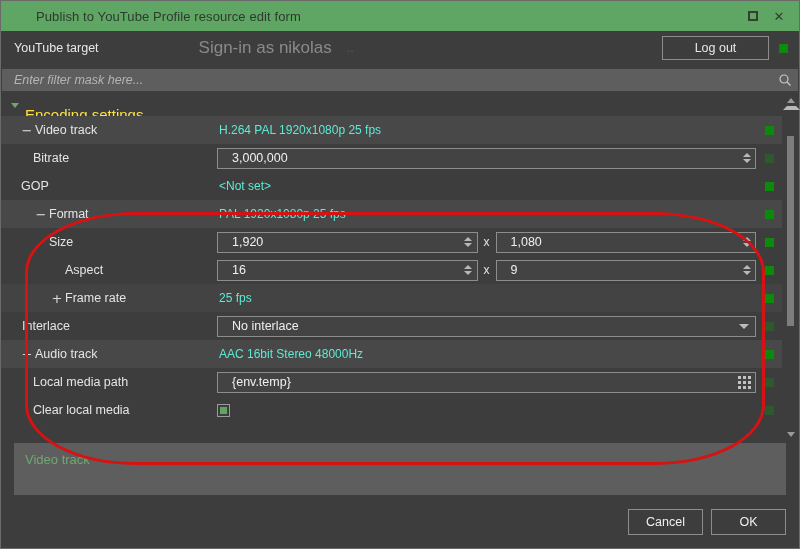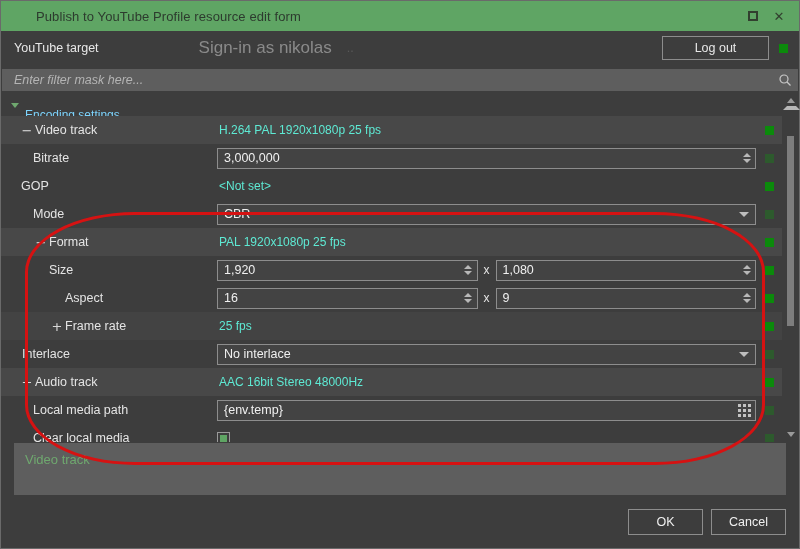--- a/index.html
+++ b/index.html
@@ -93,21 +93,21 @@
   .grid-head {
     height: 21px; display: flex; align-items: center;
     padding-left: 10px; background: #3d3d3d;
   }
   .tri {
     width: 0; height: 0; margin-right: 6px;
     border-left: 4.5px solid transparent;
     border-right: 4.5px solid transparent;
     border-top: 5px solid #6fa86f;
   }
-  .grid-head-text { font-size: 12px; color: #7dd3fc; margin-top: 18px; }
+  .grid-head-text { font-size: 15px; color: #fde047; margin-top: 18px; }
 
   .row {
     height: 28px; display: flex; align-items: center;
     position: relative;
   }
   .row.group  { background: #484848; }
   .row.subtle { background: #434343; }
 
   .lbl {
     font-size: 12.5px; color: #e4e4e4;
@@ -126,21 +126,21 @@
   .readonly {
     font-size: 12px; color: #5eead4; 
     padding-left: 2px; white-space: nowrap;
   }
 
   .field {
     height: 21px; flex: 1; min-width: 0;
     border: 1px solid #8d8d8d; background: #434343;
     display: flex; align-items: center;
     color: #f0f0f0; font-size: 12.5px;
-    padding-left: 6px;
+    padding-left: 14px;
   }
   .field .ftext { flex: 1; white-space: nowrap; overflow: hidden; }
 
   .spin {
     width: 13px; height: 19px; flex: none;
     display: flex; flex-direction: column;
     align-items: center; justify-content: center;
     gap: 2px; margin-right: 2px;
   }
   .up, .dn { width: 0; height: 0; border-left: 4px solid transparent; border-right: 4px solid transparent; }
@@ -298,34 +298,20 @@
             <div class="lbl-col" style="padding-left: 20px;">
               <span class="lbl">GOP</span>
             </div>
             <div class="val-col">
               <span class="readonly">&lt;Not set&gt;</span>
             </div>
             <div class="indcol">
               <span class="ind" style="margin-left: 0px;"></span>
             </div>
           </div>
-          <div class="row">
-            <div class="lbl-col" style="padding-left: 32px;">
-              <span class="lbl">Mode</span>
-            </div>
-            <div class="val-col">
-              <div class="field">
-                <span class="ftext">CBR</span>
-                <span class="caret"></span>
-              </div>
-            </div>
-            <div class="indcol">
-              <span class="ind dim" style="margin-left: 0px;"></span>
-            </div>
-          </div>
           <div class="row group">
             <div class="lbl-col" style="padding-left: 32px;">
               <span class="expander">−</span>
               <span class="lbl">Format</span>
             </div>
             <div class="val-col">
               <span class="readonly">PAL 1920x1080p 25 fps</span>
             </div>
             <div class="indcol">
               <span class="ind" style="margin-left: 0px;"></span>
@@ -473,16 +459,16 @@
     </div>
 
     <div class="annot"></div>
   </div>
 
   <div class="descpanel">
     <div class="desc-title">Video track</div>
   </div>
 
   <div class="footer">
+    <button class="btn">Cancel</button>
     <button class="btn">OK</button>
-    <button class="btn">Cancel</button>
   </div>
 </div>
 
 </body></html>

